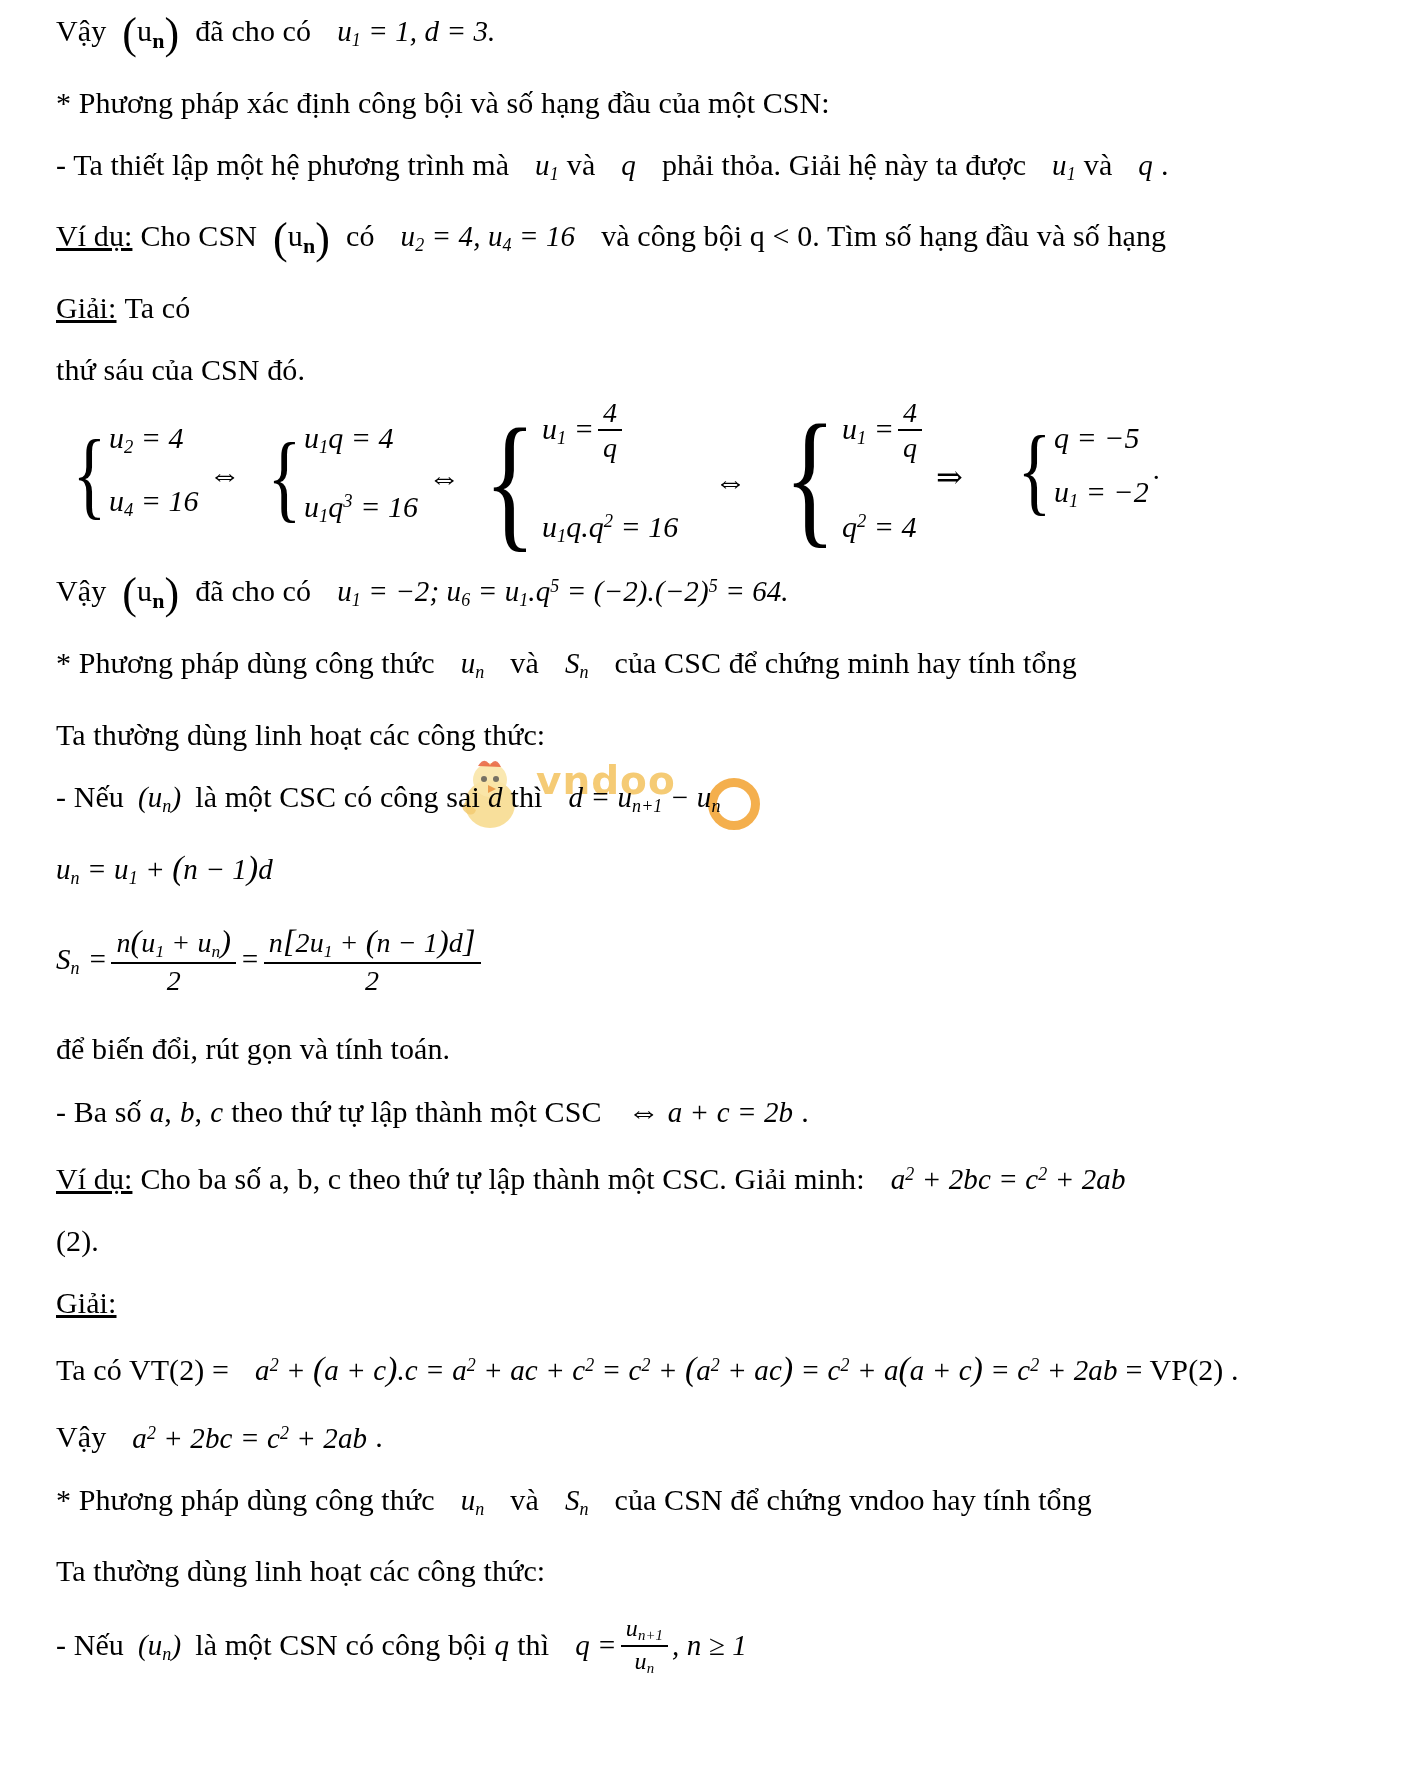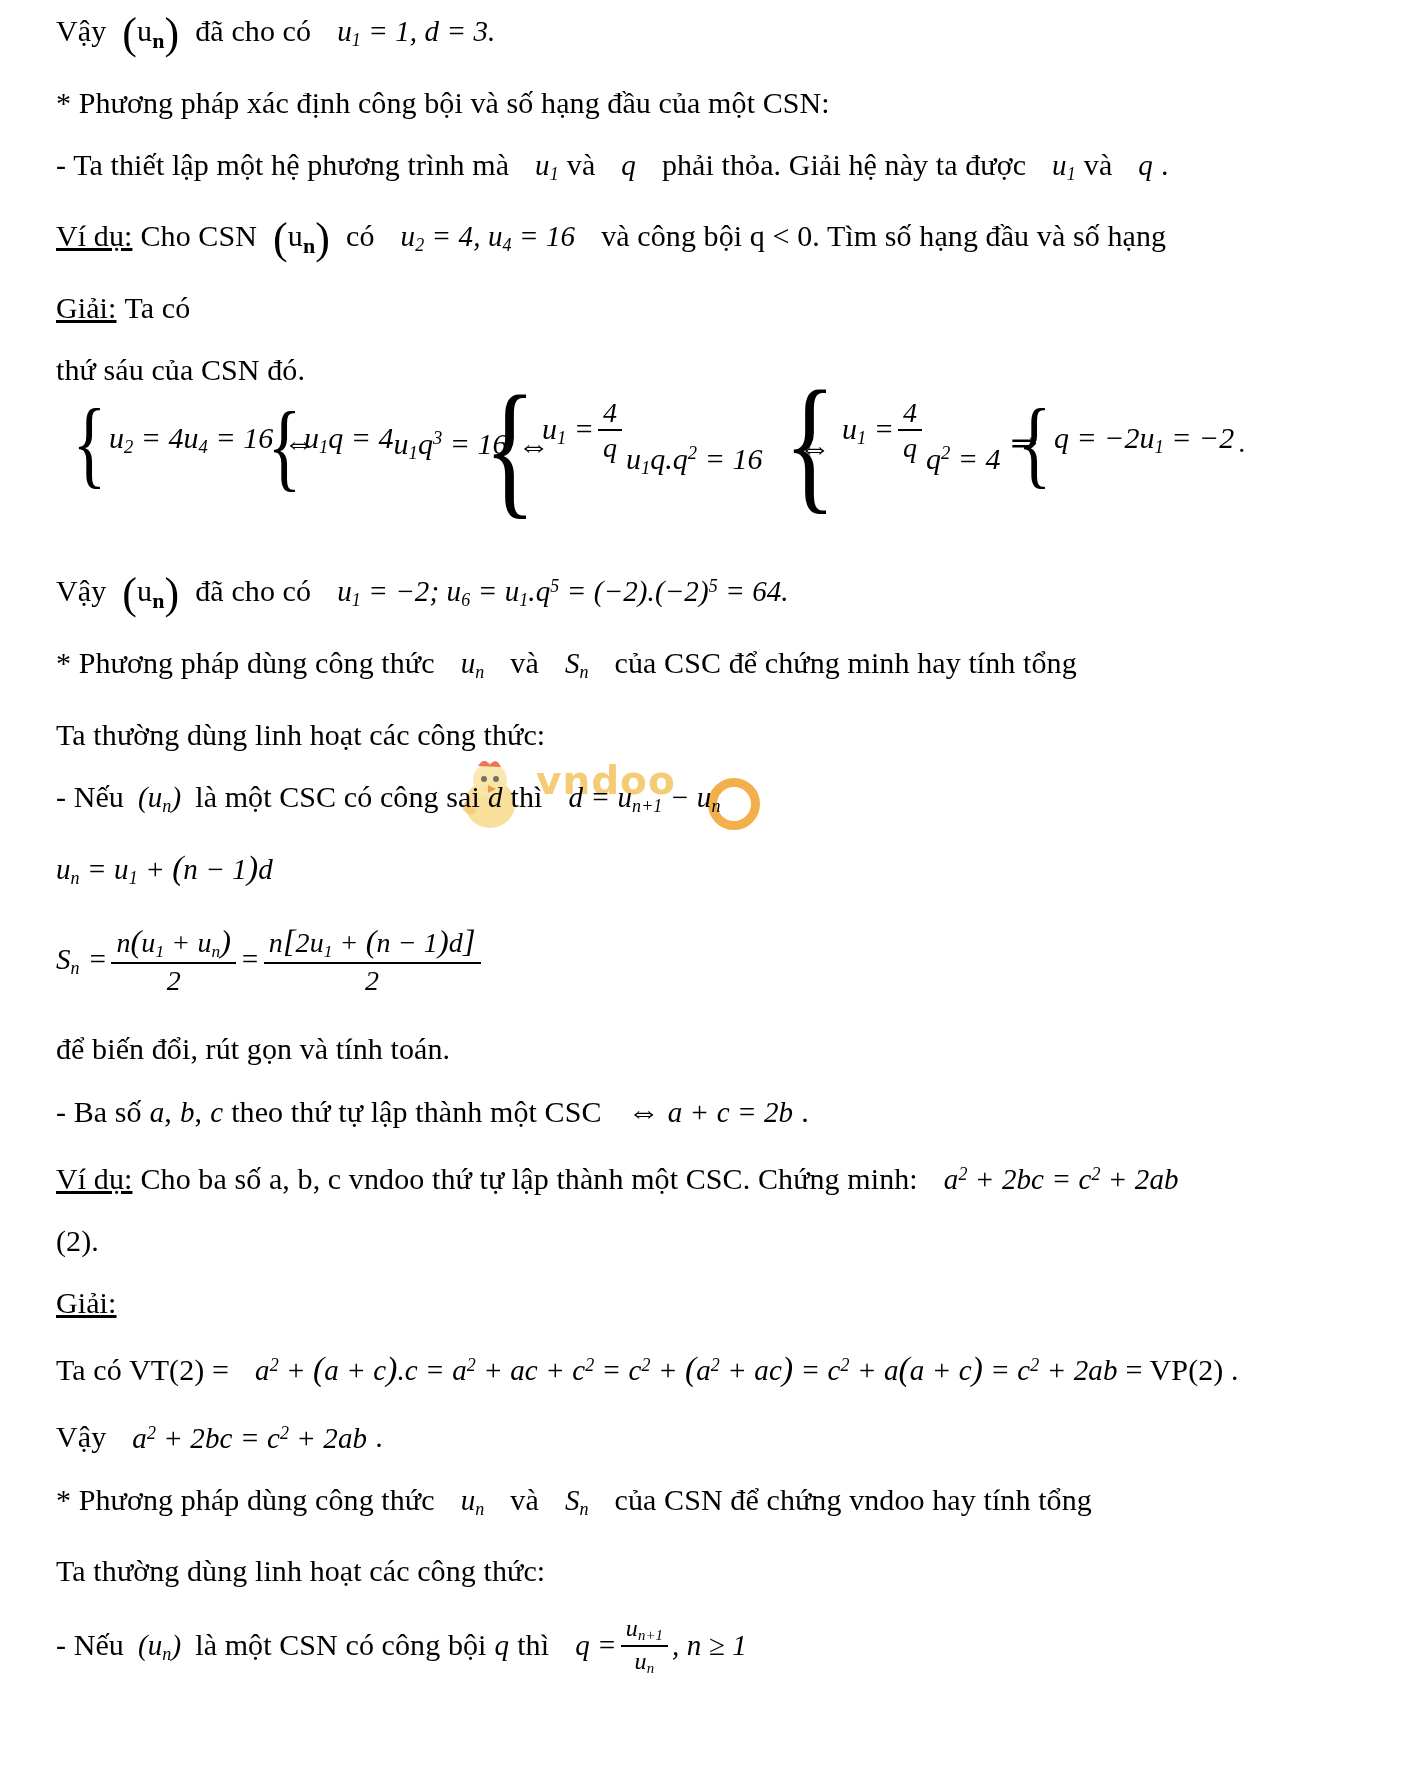--- a/index.html
+++ b/index.html
@@ -107,21 +107,21 @@
     font-family: "Liberation Serif", "DejaVu Serif", serif;
     line-height: 0;
     font-weight: 300;
     display: inline-block;
     transform: scaleX(0.72);
     margin-right: -4px;
   }
   .brace.tall { font-size: 150px; }
   .rows {
     display: inline-flex;
-    flex-direction: row;
+    flex-direction: column;
     justify-content: flex-start;
     font-style: italic;
     font-size: 30px;
   }
   .rows .r { line-height: 54px; white-space: nowrap; }
   .rows.three .r { line-height: 56px; }
   .op {
     font-style: normal;
     font-size: 32px;
     padding: 0 10px;
@@ -240,21 +240,21 @@
         <span class="rows three">
           <span class="r">u<sub>1</sub> =<span class="frac"><span class="num">4</span><span class="den">q</span></span></span>
           <span class="r" style="margin-top:26px;">q<sup>2</sup> = 4</span>
         </span>
         <span class="op">⇒</span>
       </div>
 
       <div class="grp" style="left:955px; top:10px;">
         <span class="brace">{</span>
         <span class="rows">
-          <span class="r">q = −2</span>
+          <span class="r">q = −5</span>
           <span class="r">u<sub>1</sub> = −2</span>
         </span>
         <span class="op" style="font-style:normal;font-size:28px;padding-left:4px;">.</span>
       </div>
     </div>
 
     <div class="line" style="margin-top:4px;">
       <span>Vậy</span><span class="sp"></span><span class="paren-un"><span class="big">(</span><span class="uu">u</span><span class="nn">n</span><span class="big">)</span></span><span class="sp"></span><span>đã cho có</span><span class="sp-l"></span><span class="mi">u<sub>1</sub> = −2; u<sub>6</sub> = u<sub>1</sub>.q<sup>5</sup> = (−2).(−2)<sup>5</sup> = 64.</span>
     </div>
 
@@ -277,21 +277,21 @@
       <span class="mi">S<sub>n</sub></span><span class="sp-s"></span><span class="mi">=</span><span class="frac"><span class="num">n<span style="font-size:1.15em;">(</span>u<sub>1</sub> + u<sub>n</sub><span style="font-size:1.15em;">)</span></span><span class="den">2</span></span><span class="mi">=</span><span class="frac"><span class="num">n<span style="font-size:1.15em;">[</span>2u<sub>1</sub> + <span style="font-size:1.15em;">(</span>n − 1<span style="font-size:1.15em;">)</span>d<span style="font-size:1.15em;">]</span></span><span class="den">2</span></span>
     </div>
 
     <div class="line">để biến đổi, rút gọn và tính toán.</div>
 
     <div class="line">
       <span>- Ba số</span><span class="sp-s"></span><span class="mi">a</span><span>,</span><span class="sp-s"></span><span class="mi">b</span><span>,</span><span class="sp-s"></span><span class="mi">c</span><span class="sp-s"></span><span>theo thứ tự lập thành một CSC</span><span class="sp-l"></span><span class="op" style="padding:0;">⇔</span><span class="sp-s"></span><span class="mi">a + c = 2b</span><span class="sp-s"></span><span>.</span>
     </div>
 
     <div class="line">
-      <span class="b u">Ví dụ:</span><span class="sp-s"></span><span>Cho ba số a, b, c vndoo thứ tự lập thành một CSC. Chứng minh:</span><span class="sp-l"></span><span class="mi">a<sup>2</sup> + 2bc = c<sup>2</sup> + 2ab</span>
+      <span class="b u">Ví dụ:</span><span class="sp-s"></span><span>Cho ba số a, b, c theo thứ tự lập thành một CSC. Giải minh:</span><span class="sp-l"></span><span class="mi">a<sup>2</sup> + 2bc = c<sup>2</sup> + 2ab</span>
     </div>
 
     <div class="line">(2).</div>
 
     <div class="line">
       <span class="u">Giải:</span>
     </div>
 
     <div class="line">
       <span>Ta có VT(2) =</span><span class="sp-l"></span><span class="mi">a<sup>2</sup> + <span style="font-size:1.15em;">(</span>a + c<span style="font-size:1.15em;">)</span>.c = a<sup>2</sup> + ac + c<sup>2</sup> = c<sup>2</sup> + <span style="font-size:1.15em;">(</span>a<sup>2</sup> + ac<span style="font-size:1.15em;">)</span> = c<sup>2</sup> + a<span style="font-size:1.15em;">(</span>a + c<span style="font-size:1.15em;">)</span> = c<sup>2</sup> + 2ab</span><span class="sp-s"></span><span>= VP(2) .</span>

